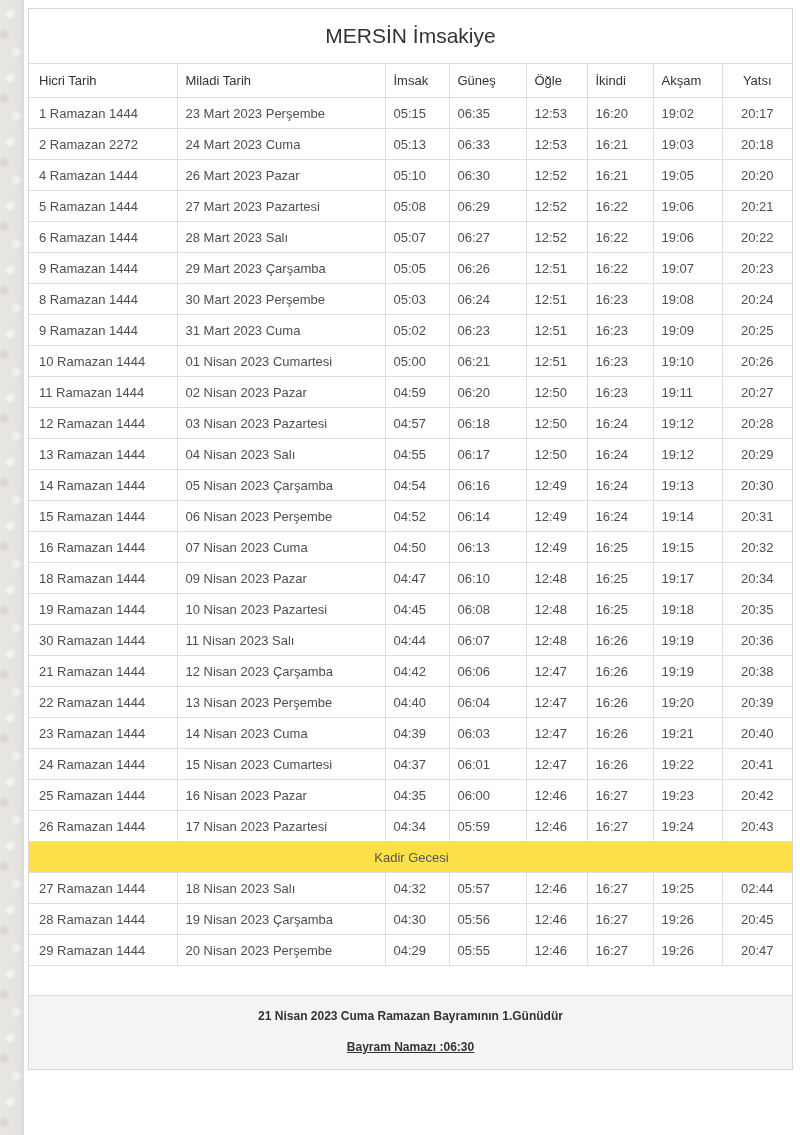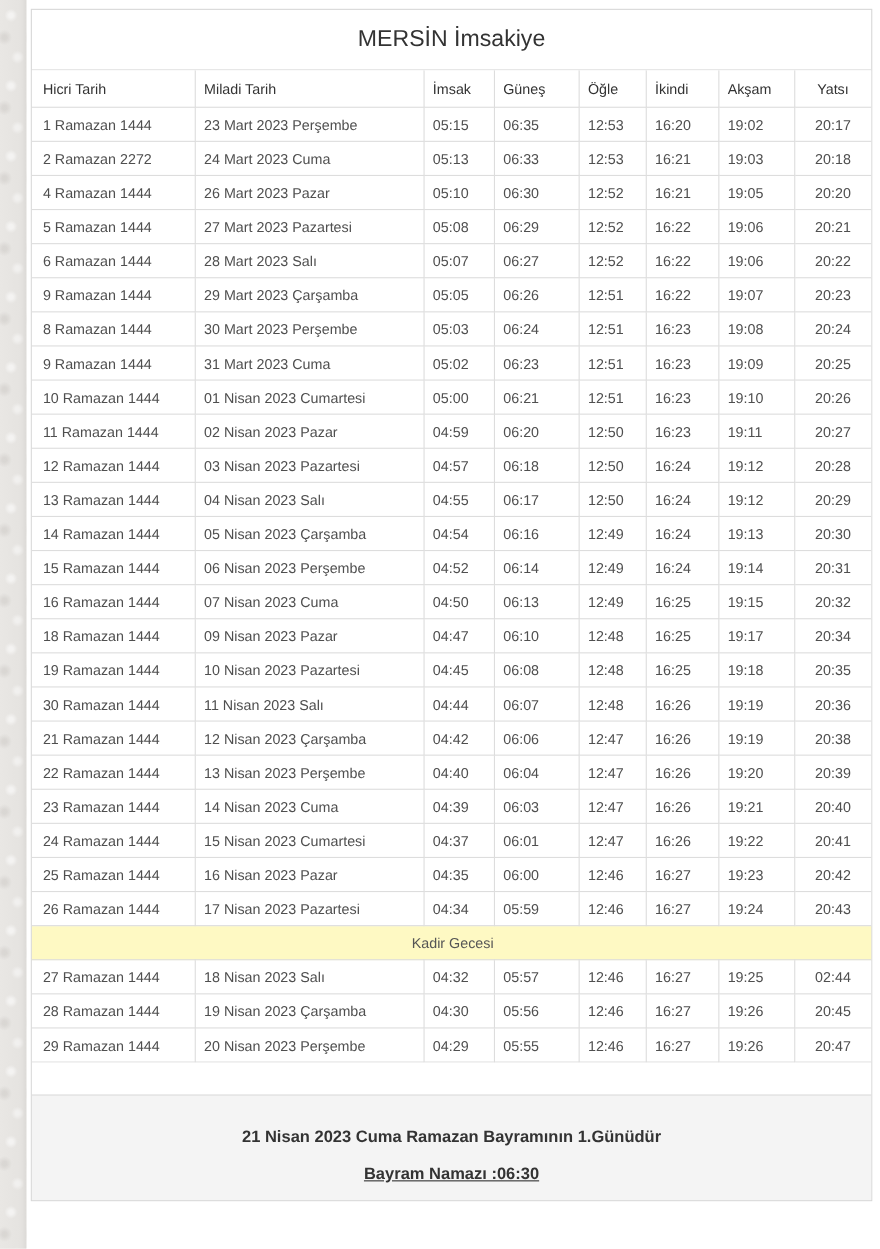--- a/index.html
+++ b/index.html
@@ -83,24 +83,24 @@
     text-align: center;
     color: #555555;
   }
   .table-gap {
     height: 29px;
     background: #ffffff;
   }
   .footer-note {
     border-top: 1px solid #dddddd;
     text-align: center;
-    font-size: 15px;
+    font-size: 12px;
     font-weight: bold;
     color: #333333;
-    padding: 29px 0 15px 0;
+    padding: 13px 0 15px 0;
   }
   .footer-note .line2 {
     margin-top: 17px;
     text-decoration: underline;
   }
 </style>
 </head>
 <body>
 
 <div class="left-texture"></div>
@@ -369,21 +369,21 @@
           <td>26 Ramazan 1444</td>
           <td>17 Nisan 2023 Pazartesi</td>
           <td>04:34</td>
           <td>05:59</td>
           <td>12:46</td>
           <td>16:27</td>
           <td>19:24</td>
           <td>20:43</td>
         </tr>
         <tr>
-          <td class="kadir" colspan="8" style="background: #fef9c3;">Kadir Gecesi</td>
+          <td class="kadir" colspan="8" style="background: #fde047;">Kadir Gecesi</td>
         </tr>
         <tr>
           <td>27 Ramazan 1444</td>
           <td>18 Nisan 2023 Salı</td>
           <td>04:32</td>
           <td>05:57</td>
           <td>12:46</td>
           <td>16:27</td>
           <td>19:25</td>
           <td>02:44</td>

